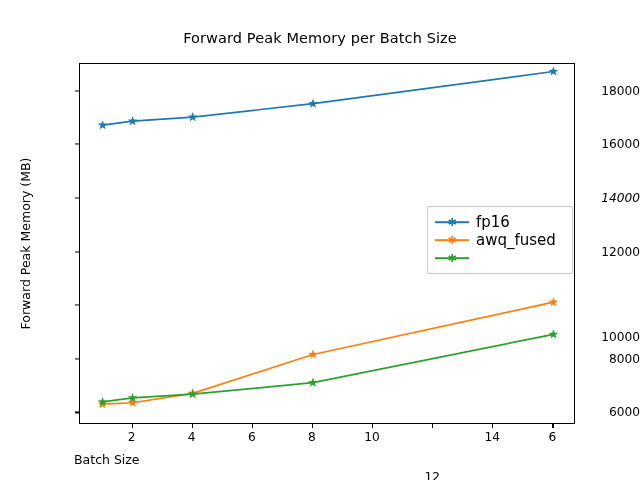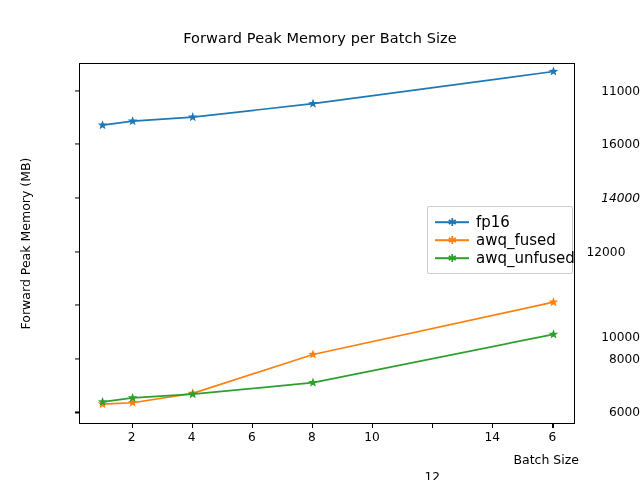--- a/index.html
+++ b/index.html
@@ -58,24 +58,24 @@
     transform: rotate(-90deg);
     transform-origin: 0 0;
     margin-left: 18px;
     margin-top: 424px;
     text-align: center;
     font-size: 12.5px;
     color: #000000;
   }
   #xlabel {
     position: absolute;
-    left: 83px;
+    left: 74px;
     top: 452px;
     width: 496px;
-    text-align: right;
+    text-align: left;
     font-size: 12.5px;
     color: #000000;
   }
   .ytick-label {
     position: absolute;
     right: 0;
     width: 68px;
     text-align: right;
     font-size: 12.2px;
     color: #000000;
@@ -161,27 +161,27 @@
   <div id="ylabel">Forward Peak Memory (MB)</div>
   <div id="xlabel">Batch Size</div>
 
   <div id="ytick-container">
       <div class="ytick-label" style="top: 412.467px;">6000</div>
       <div class="ytick-mark" style="top: 412.467px;"></div>
       <div class="ytick-label" style="top: 358.827px;">8000</div>
       <div class="ytick-mark" style="top: 358.827px;"></div>
       <div class="ytick-label" style="top: 305.186px; margin-top: 32px;">10000</div>
       <div class="ytick-mark" style="top: 305.186px;"></div>
-      <div class="ytick-label" style="top: 251.546px; text-align: center;">12000</div>
+      <div class="ytick-label" style="top: 251.546px;">12000</div>
       <div class="ytick-mark" style="top: 251.546px;"></div>
       <div class="ytick-label" style="top: 197.906px; font-style: italic;">14000</div>
       <div class="ytick-mark" style="top: 197.906px;"></div>
       <div class="ytick-label" style="top: 144.265px;">16000</div>
       <div class="ytick-mark" style="top: 144.265px;"></div>
-      <div class="ytick-label" style="top: 90.6248px;">11000</div>
+      <div class="ytick-label" style="top: 90.6248px;">18000</div>
       <div class="ytick-mark" style="top: 90.6248px;"></div>
     </div>
   <div id="xtick-container">
       <div class="xtick-label" style="left: 131.606px;">2</div>
       <div class="xtick-mark" style="left: 131.606px;"></div>
       <div class="xtick-label" style="left: 191.727px;">4</div>
       <div class="xtick-mark" style="left: 191.727px;"></div>
       <div class="xtick-label" style="left: 251.848px;">6</div>
       <div class="xtick-mark" style="left: 251.848px;"></div>
       <div class="xtick-label" style="left: 311.97px;">8</div>
@@ -238,17 +238,16 @@
         <span class="legend-line" style="background:#ff7f0e"></span>
         <span class="legend-star" style="color:#ff7f0e">✱</span>
       </span>
       <span class="legend-label">awq_fused</span>
     </div>
     <div class="legend-row">
       <span class="legend-swatch">
         <span class="legend-line" style="background:#2ca02c"></span>
         <span class="legend-star" style="color:#2ca02c">✱</span>
       </span>
-      <span class="legend-label">awq_unfused</span>
     </div>
   </div>
 
 </div>
 
 </body></html>

